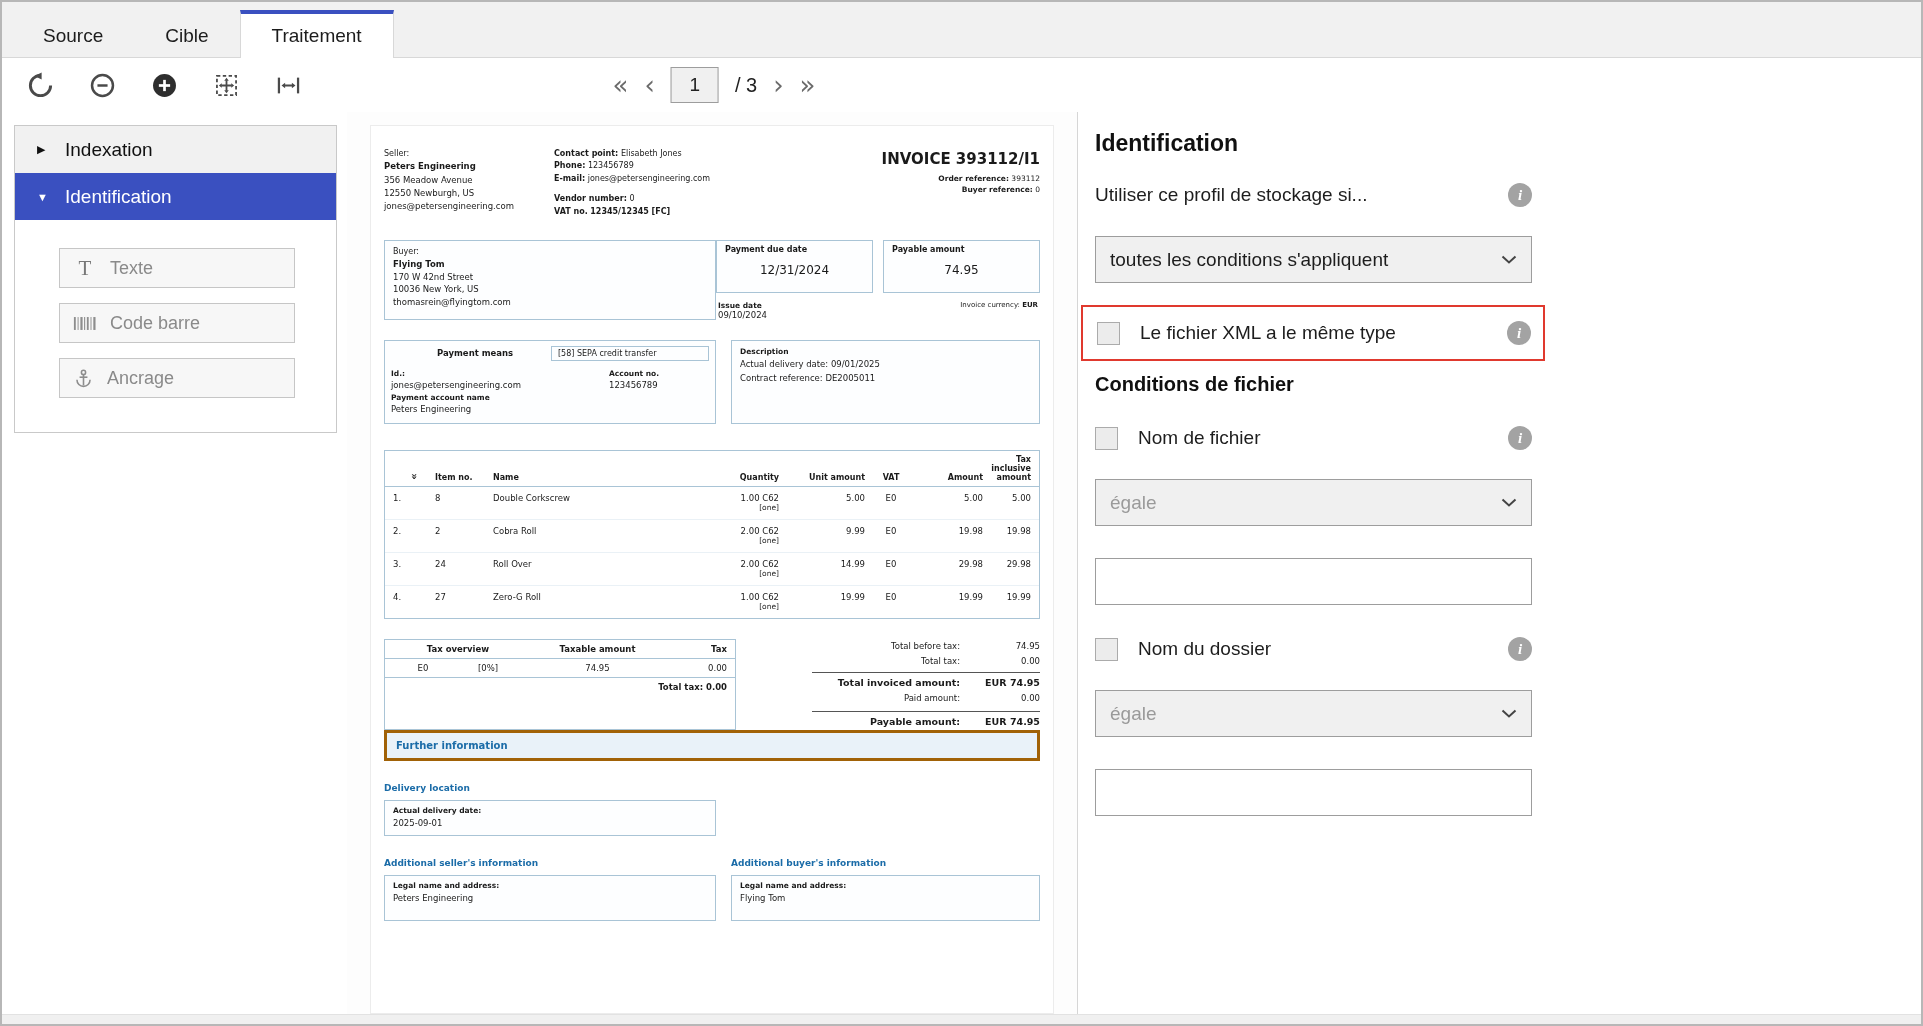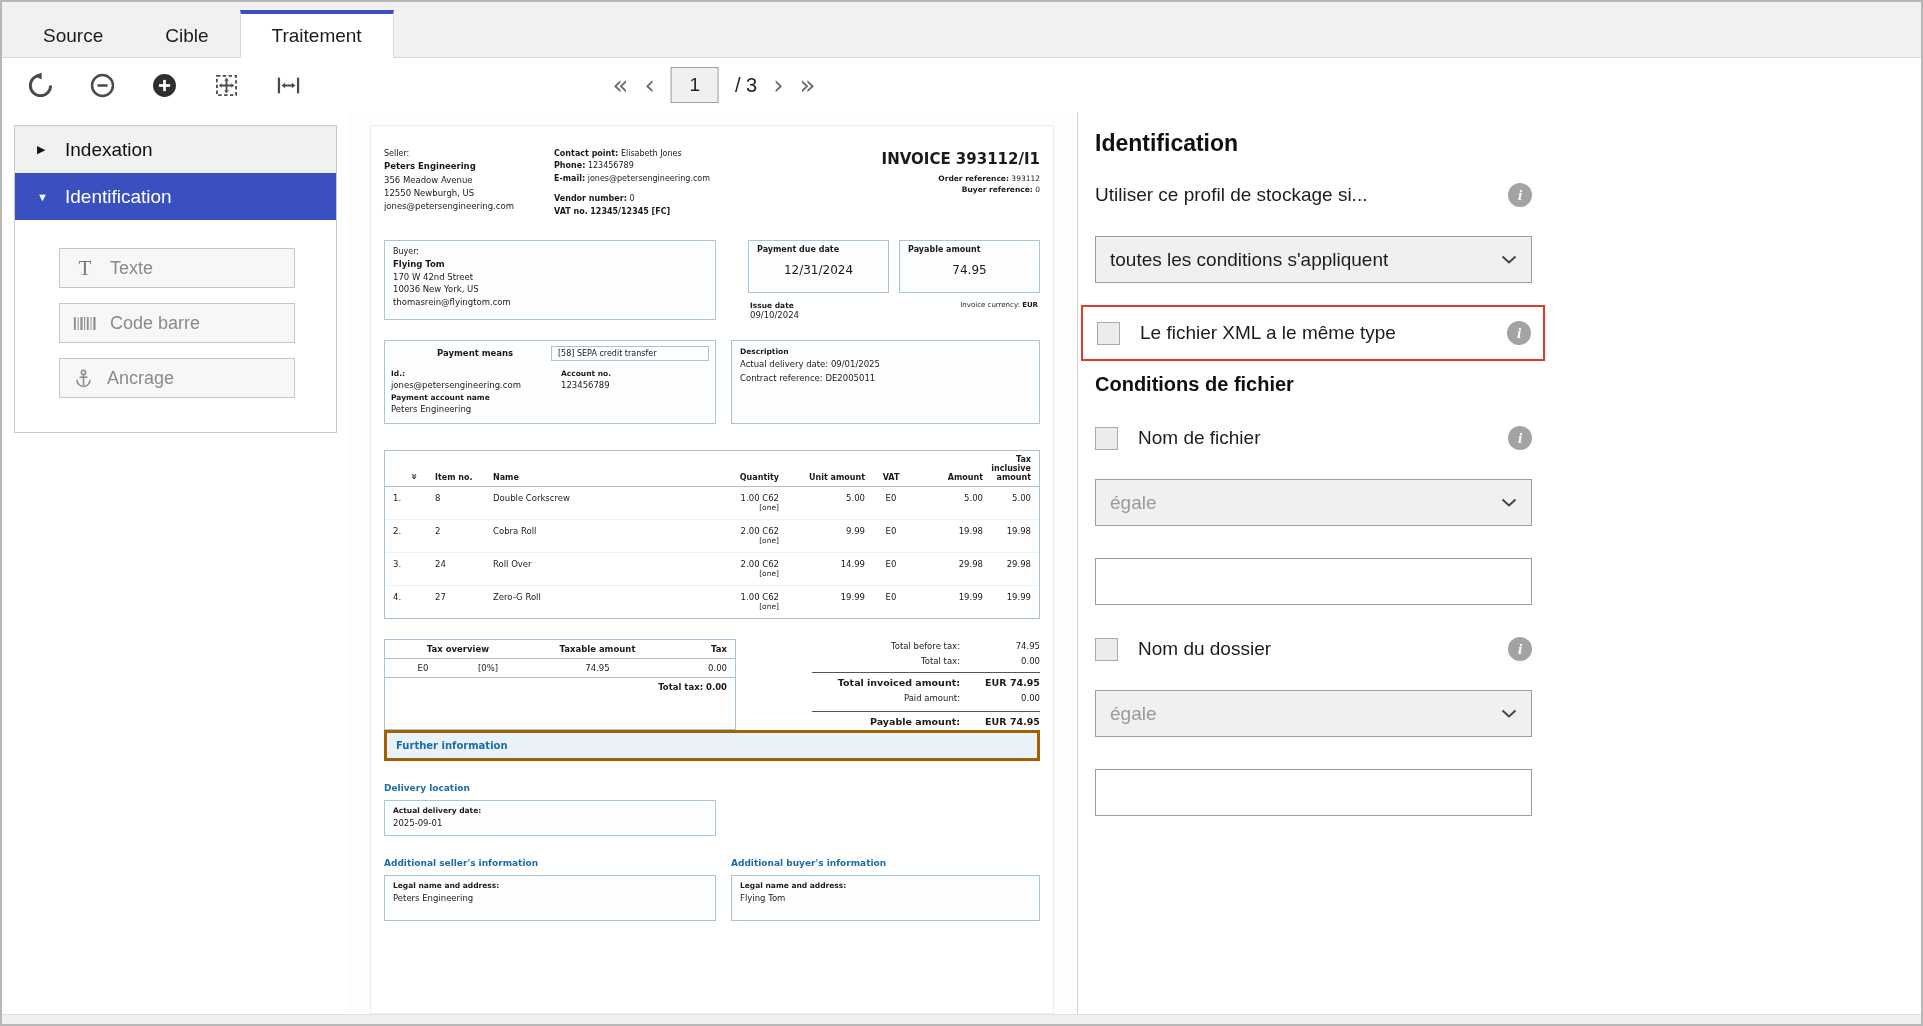--- a/index.html
+++ b/index.html
@@ -60,34 +60,34 @@
   .inv-seller .lbl { font-size:8px; }
   .inv-contact { width:250px; font-size:8px; line-height:1.55; }
   .inv-contact .sp { height:8px; }
   .inv-title-col { flex:1; text-align:right; line-height:1.5; }
   .inv-title { font-size:15px; font-weight:bold; margin-bottom:2px; }
   .tiny { font-size:7.5px; }
   .ibox { border:1px solid var(--inv-border,#a9c4d6); background:#fdfeff; }
   .inv-boxrow { display:flex; margin-top:22px; }
   .buyer-box { width:332px; padding:5px 8px; min-height:74px; line-height:1.5; }
   .buyer-box .lbl { font-size:8px; }
-  .boxcol { flex:1;margin-left:32px; }
+  .boxcol { flex:1; }
   .boxpair { display:flex; gap:10px; }
   .vbox { flex:1; padding:4px 8px; height:53px; }
   .vbox .vlab { font-size:8px; font-weight:bold; }
   .vbox .vval { font-size:12px; text-align:center; margin-top:9px; }
   .issue-row { display:flex; justify-content:space-between; margin-top:8px; padding:0 2px; }
   .issue-row .right { font-size:7px; }
   .inv-pm-row { display:flex; gap:15px; margin-top:20px; }
   .pm-box { width:332px; padding:5px 6px 7px; }
   .pm-head { display:flex; align-items:center; }
   .pm-head .pm-lab { font-weight:bold; font-size:8.5px; margin-left:46px; }
   .pm-val { margin-left:auto; border:1px solid var(--inv-border,#a9c4d6); padding:2px 6px;
             width:158px; font-size:8px; }
-  .pm-grid { display:flex; margin-top:7px; }
+  .pm-grid { display:flex; margin-top:7px;gap:48px; }
   .pm-col1 { width:170px; line-height:1.5; }
   .pm-col2 { flex:1; line-height:1.5; }
   .desc-box { flex:1; padding:5px 8px; line-height:1.6; }
 
   .items { margin-top:26px; border:1px solid var(--inv-border,#a9c4d6); }
   .it-head, .it-row { display:grid; grid-template-columns:42px 58px 206px 80px 86px 52px 66px 1fr;
                       padding:4px 8px; }
   .it-head { font-size:8px; font-weight:bold; align-items:end;
              border-bottom:1px solid var(--inv-border,#a9c4d6); }
   .it-row { font-size:8.5px; padding:6px 8px 7px; border-bottom:1px solid #eaf1f6; align-items:start; }

